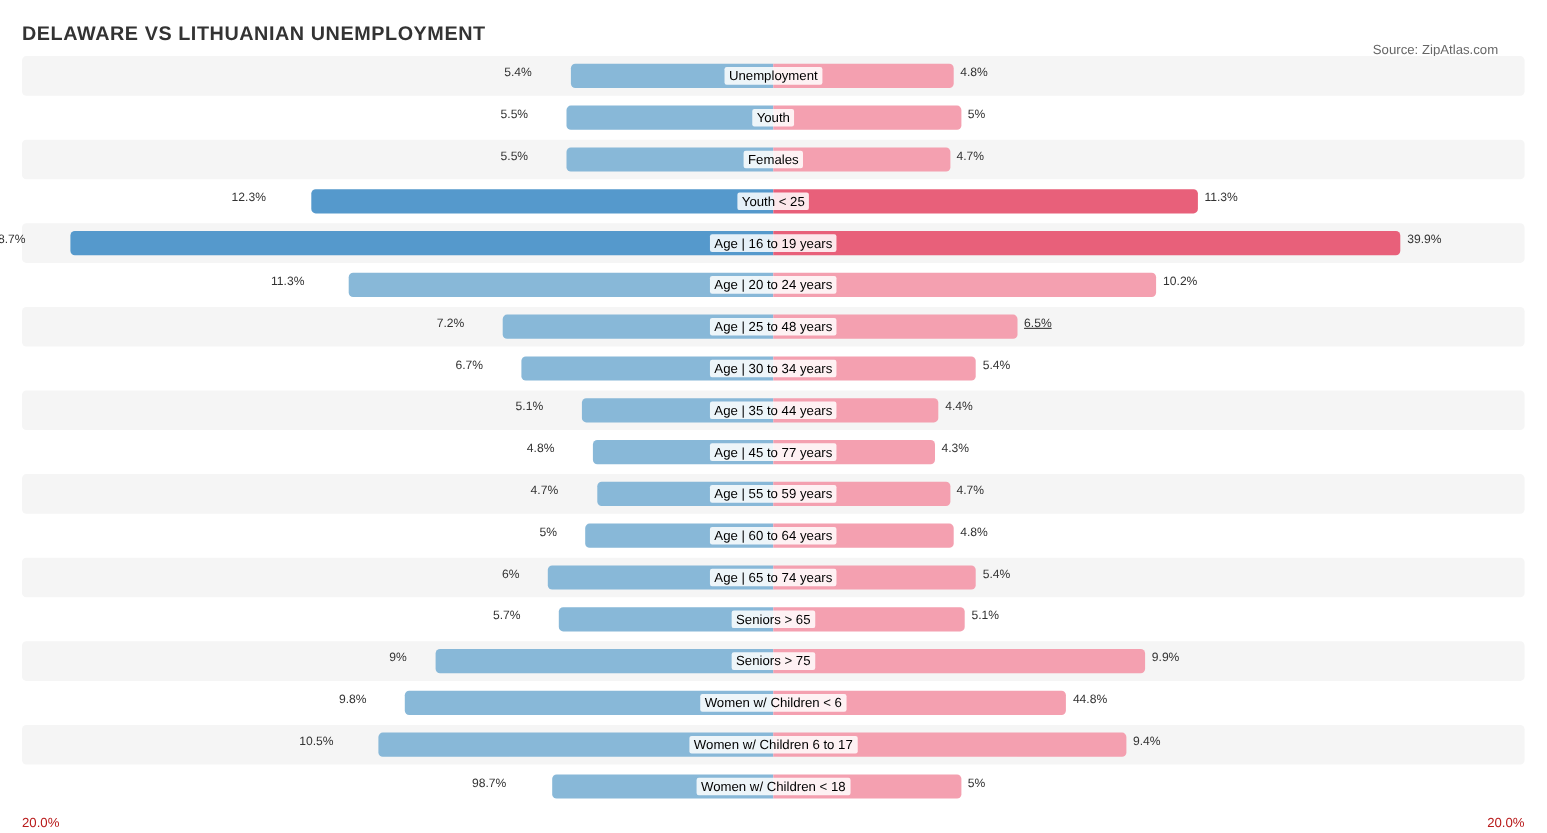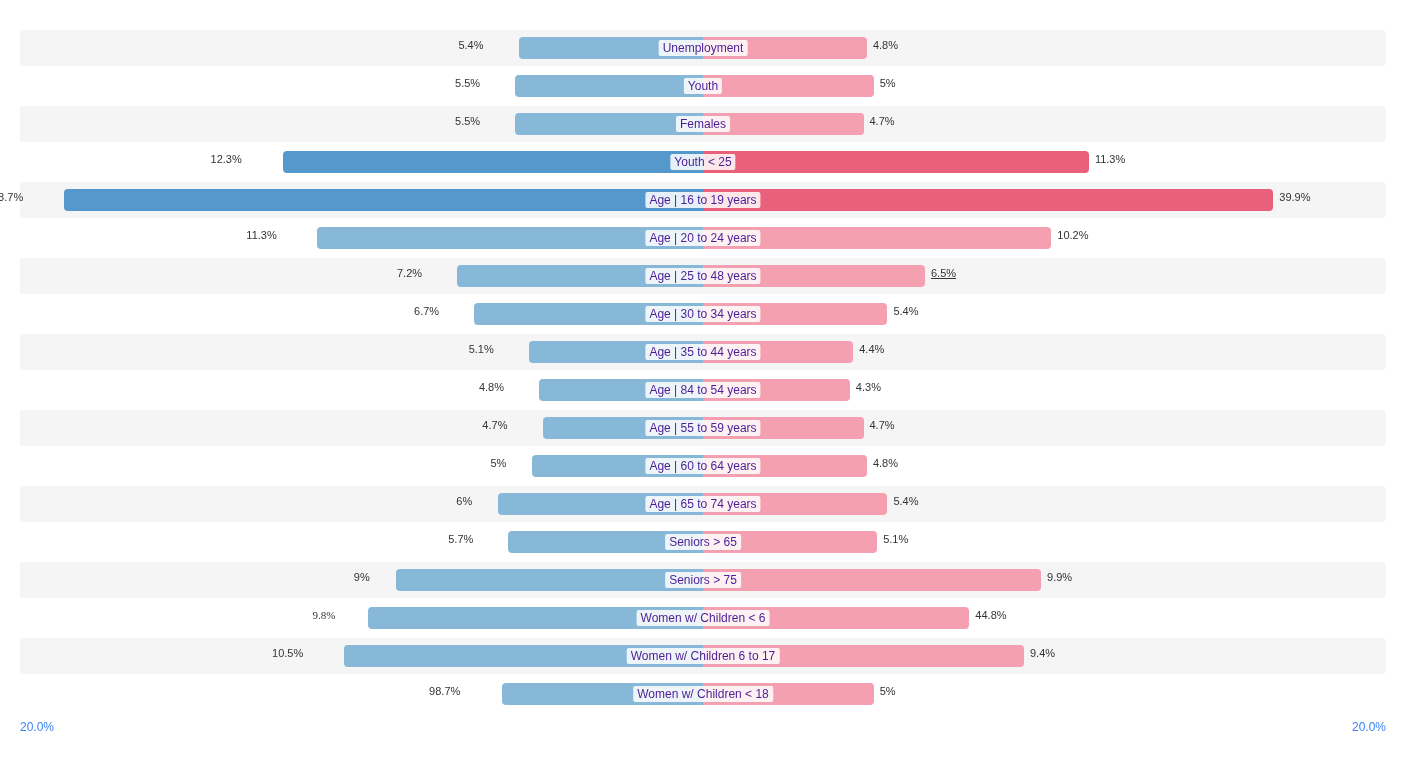--- a/index.html
+++ b/index.html
@@ -50,21 +50,21 @@
       background: #fff;
     }
     
     
     
     .center-label {
       position: absolute;
       left: 50%;
       transform: translateX(-50%);
       font-size: 12px;
-      color: #4c1d95;
+      color: #000000;
       white-space: nowrap;
       z-index: 10;
       text-align: center;
       background: rgba(255,255,255,0.85);
       padding: 1px 4px;
       border-radius: 2px;
     }
     .bar-left {
       position: absolute;
       right: 50%;
@@ -99,28 +99,32 @@
       font-size: 11px;
       color: #333;
       white-space: nowrap;
       padding-left: 4px;
     }
     .axis-row {
       display: flex;
       justify-content: space-between;
       margin-top: 8px;
       font-size: 12px;
-      color: #3b82f6;
+      color: #b91c1c;
       padding: 0 0px;
     }
   </style>
 </head>
 <body>
 
 <div class="chart-container">
+  <div class="header-row">
+    <div class="chart-title">DELAWARE VS LITHUANIAN UNEMPLOYMENT</div>
+    <div class="chart-source">Source: ZipAtlas.com</div>
+  </div>
 
   <div class="chart-body" id="chart-body">
 
   <div class="row row-bg-even">
     <div class="bar-left" style="width:13.5%; background:#88b8d8;"></div>
     <div class="bar-right" style="width:12%; background:#f4a0b0;"></div>
     <div class="center-label">Unemployment</div>
     <div class="val-left" style="right:calc(50% + 13.5% + 2px);">5.4%</div>
     <div class="val-right" style="left:calc(50% + 12% + 2px);">4.8%</div>
   </div>
@@ -176,21 +180,21 @@
       <div class="row row-bg-even">
     <div class="bar-left" style="width:12.75%; background:#88b8d8;"></div>
     <div class="bar-right" style="width:11.000000000000002%; background:#f4a0b0;"></div>
     <div class="center-label">Age | 35 to 44 years</div>
     <div class="val-left" style="right:calc(50% + 12.75% + 2px);">5.1%</div>
     <div class="val-right" style="left:calc(50% + 11.000000000000002% + 2px);">4.4%</div>
   </div>
       <div class="row row-bg-odd">
     <div class="bar-left" style="width:12%; background:#88b8d8;"></div>
     <div class="bar-right" style="width:10.75%; background:#f4a0b0;"></div>
-    <div class="center-label">Age | 84 to 54 years</div>
+    <div class="center-label">Age | 45 to 77 years</div>
     <div class="val-left" style="right:calc(50% + 12% + 2px);">4.8%</div>
     <div class="val-right" style="left:calc(50% + 10.75% + 2px);">4.3%</div>
   </div>
       <div class="row row-bg-even">
     <div class="bar-left" style="width:11.75%; background:#88b8d8;"></div>
     <div class="bar-right" style="width:11.75%; background:#f4a0b0;"></div>
     <div class="center-label">Age | 55 to 59 years</div>
     <div class="val-left" style="right:calc(50% + 11.75% + 2px);">4.7%</div>
     <div class="val-right" style="left:calc(50% + 11.75% + 2px);">4.7%</div>
   </div>
@@ -219,21 +223,21 @@
     <div class="bar-left" style="width:22.5%; background:#88b8d8;"></div>
     <div class="bar-right" style="width:24.75%; background:#f4a0b0;"></div>
     <div class="center-label">Seniors &gt; 75</div>
     <div class="val-left" style="right:calc(50% + 22.5% + 2px);">9%</div>
     <div class="val-right" style="left:calc(50% + 24.75% + 2px);">9.9%</div>
   </div>
       <div class="row row-bg-odd">
     <div class="bar-left" style="width:24.500000000000004%; background:#88b8d8;"></div>
     <div class="bar-right" style="width:19.5%; background:#f4a0b0;"></div>
     <div class="center-label">Women w/ Children &lt; 6</div>
-    <div class="val-left" style="right:calc(50% + 24.500000000000004% + 2px);font-family:Liberation Serif, serif;">9.8%</div>
+    <div class="val-left" style="right:calc(50% + 24.500000000000004% + 2px);">9.8%</div>
     <div class="val-right" style="left:calc(50% + 19.5% + 2px);">44.8%</div>
   </div>
       <div class="row row-bg-even">
     <div class="bar-left" style="width:26.25%; background:#88b8d8;"></div>
     <div class="bar-right" style="width:23.5%; background:#f4a0b0;"></div>
     <div class="center-label">Women w/ Children 6 to 17</div>
     <div class="val-left" style="right:calc(50% + 26.25% + 2px);margin-left:35px;">10.5%</div>
     <div class="val-right" style="left:calc(50% + 23.5% + 2px);">9.4%</div>
   </div>
       <div class="row row-bg-odd">

